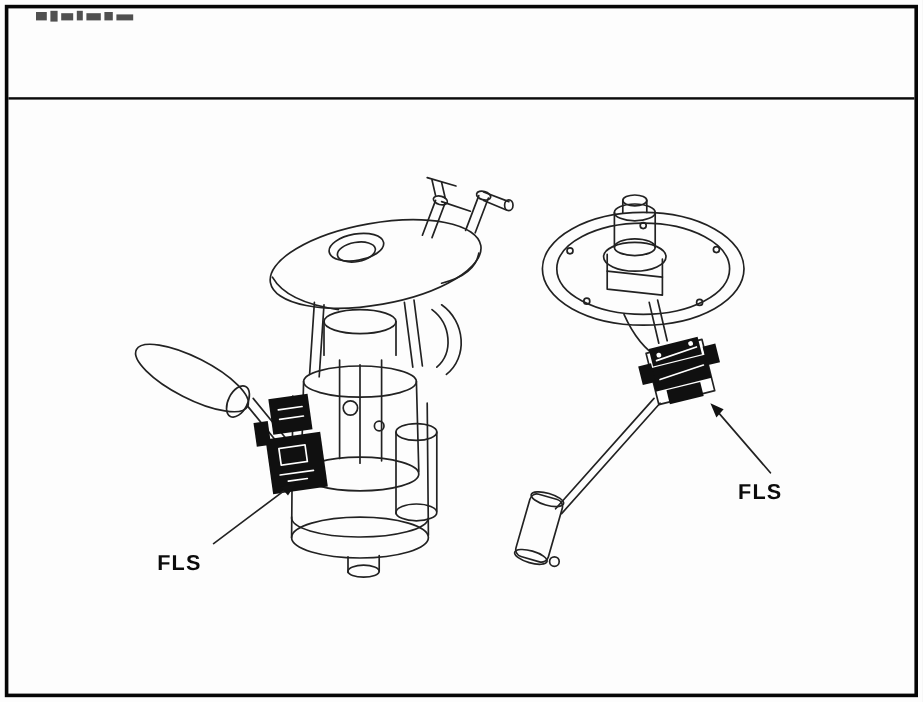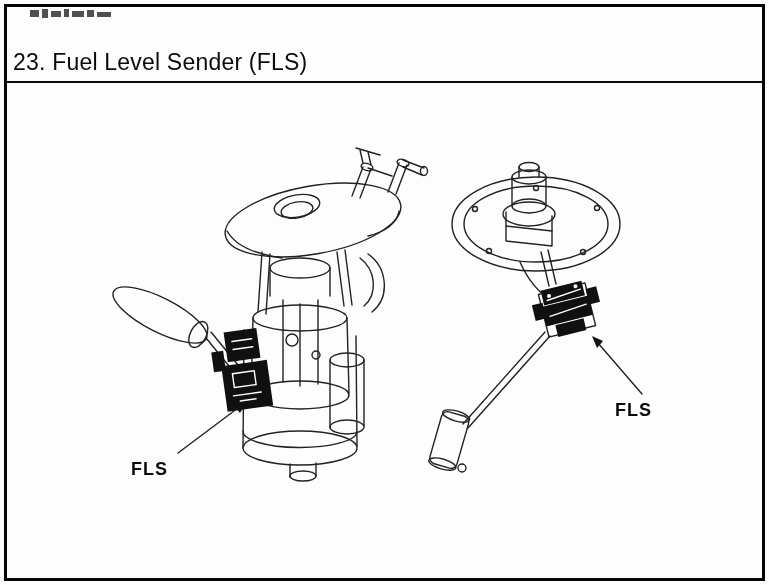--- a/index.html
+++ b/index.html
@@ -16,21 +16,20 @@
   svg.fig{position:absolute;left:0;top:0;}
   text{letter-spacing:1px;}
 </style>
 </head>
 <body>
 
 <div class="page">
 
   <div class="frame"></div>
 
-  <div class="title">23. Fuel Level Sender (FLS)</div>
   <div class="rule"></div>
 
   <svg class="fig" width="769" height="585" viewBox="0 0 769 585">
 
     <g fill="#333" stroke="none" opacity="0.85">
       <rect x="30" y="10" width="9" height="7"></rect>
       <rect x="42" y="9" width="6" height="9"></rect>
       <rect x="51" y="11" width="10" height="6"></rect>
       <rect x="64" y="9" width="5" height="8"></rect>
       <rect x="72" y="11" width="12" height="6"></rect>

